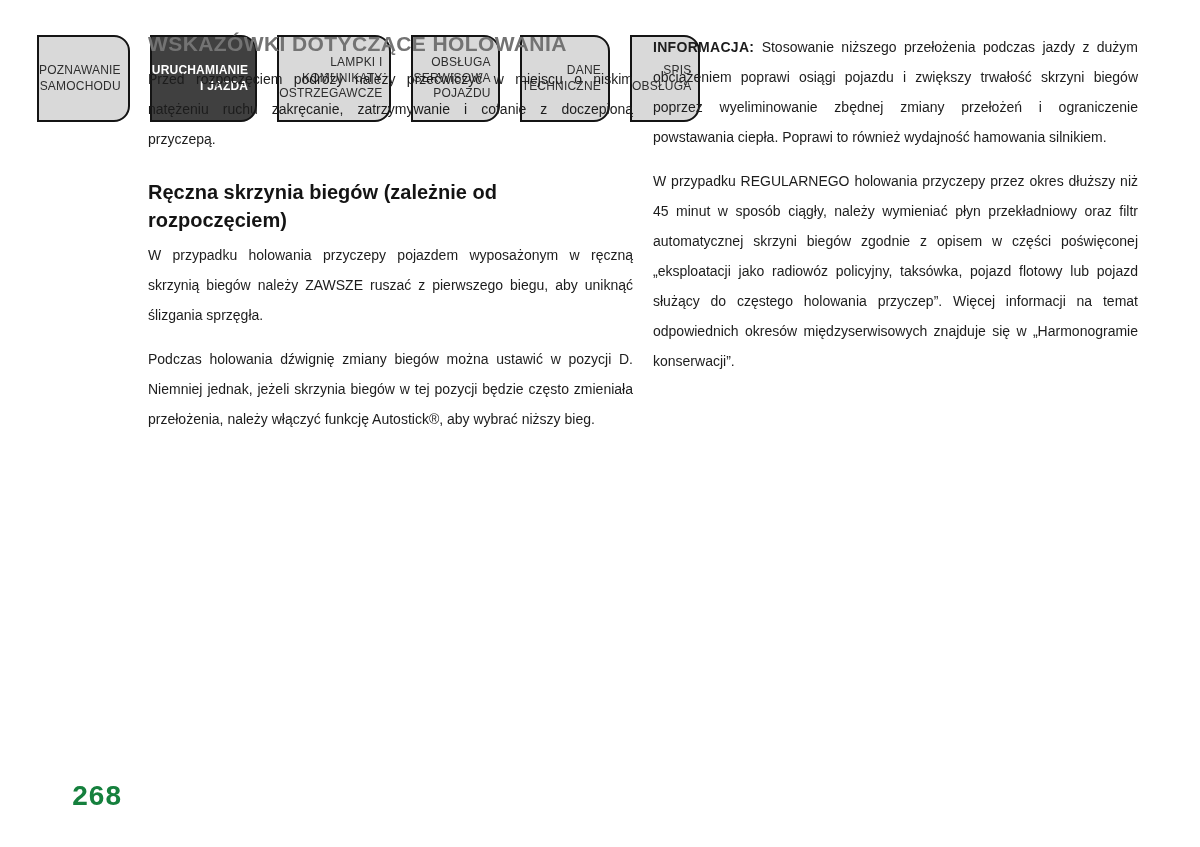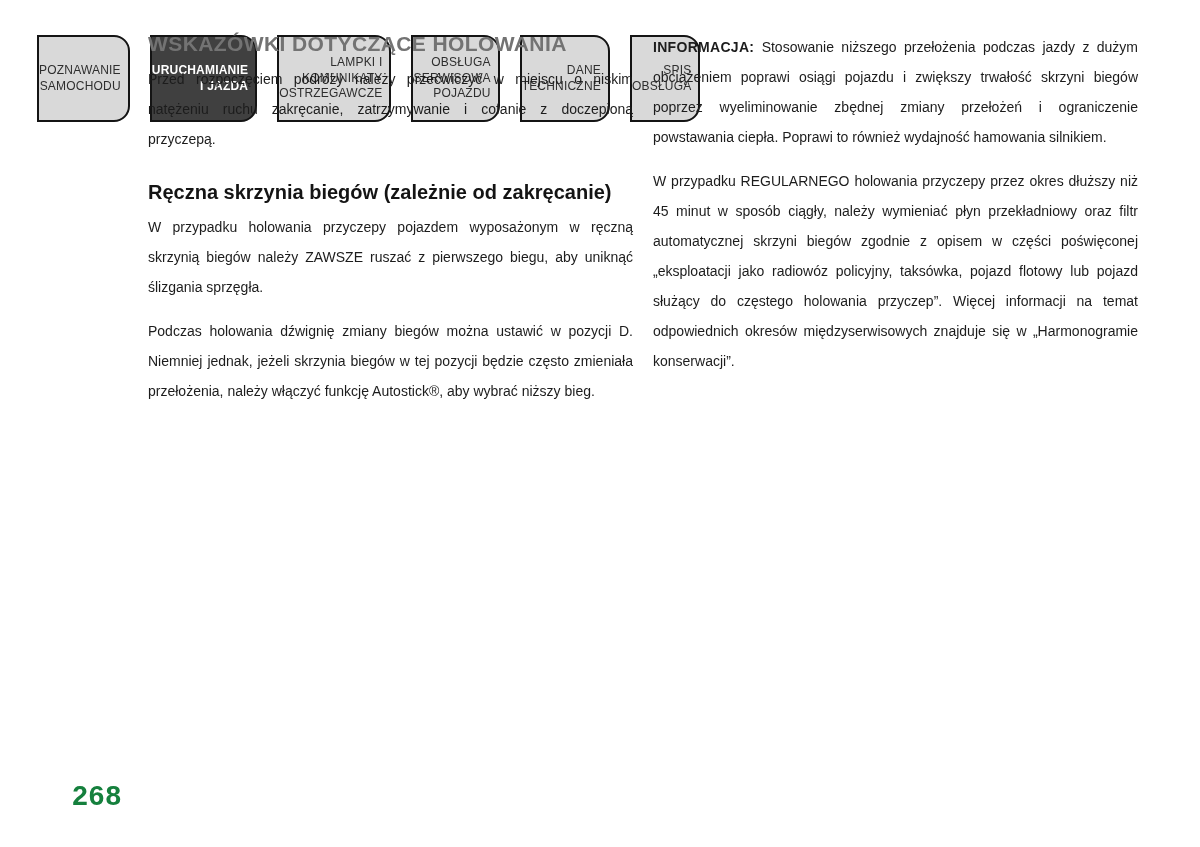--- a/index.html
+++ b/index.html
@@ -120,21 +120,21 @@
 OBSŁUGA</span>
   </div>
 </nav>
 
 <div class="page-number">268</div>
 
 <main class="content">
   <section class="col">
     <h1>WSKAZÓWKI DOTYCZĄCE HOLOWANIA</h1>
     <p>Przed rozpoczęciem podróży należy przećwiczyć w miejscu o niskim natężeniu ruchu zakręcanie, zatrzymywanie i cofanie z doczepioną przyczepą.</p>
-    <h2>Ręczna skrzynia biegów (zależnie od zakręcanie)</h2>
+    <h2>Ręczna skrzynia biegów (zależnie od rozpoczęciem)</h2>
     <p>W przypadku holowania przyczepy pojazdem wyposażonym w ręczną skrzynią biegów należy ZAWSZE ruszać z pierwszego biegu, aby uniknąć ślizgania sprzęgła.</p>
     <p>Podczas holowania dźwignię zmiany biegów można ustawić w pozycji D. Niemniej jednak, jeżeli skrzynia biegów w tej pozycji będzie często zmieniała przełożenia, należy włączyć funkcję Autostick®, aby wybrać niższy bieg.</p>
   </section>
 
   <section class="col">
     <p><span class="info-lead">INFORMACJA:</span> <span>Stosowanie niższego przełożenia podczas jazdy z dużym obciążeniem poprawi osiągi pojazdu i zwiększy trwałość skrzyni biegów poprzez wyeliminowanie zbędnej zmiany przełożeń i ograniczenie powstawania ciepła. Poprawi to również wydajność hamowania silnikiem.</span></p>
     <p>W przypadku REGULARNEGO holowania przyczepy przez okres dłuższy niż 45 minut w sposób ciągły, należy wymieniać płyn przekładniowy oraz filtr automatycznej skrzyni biegów zgodnie z opisem w części poświęconej „eksploatacji jako radiowóz policyjny, taksówka, pojazd flotowy lub pojazd służący do częstego holowania przyczep”. Więcej informacji na temat odpowiednich okresów międzyserwisowych znajduje się w „Harmonogramie konserwacji”.</p>
   </section>
 </main>
 

